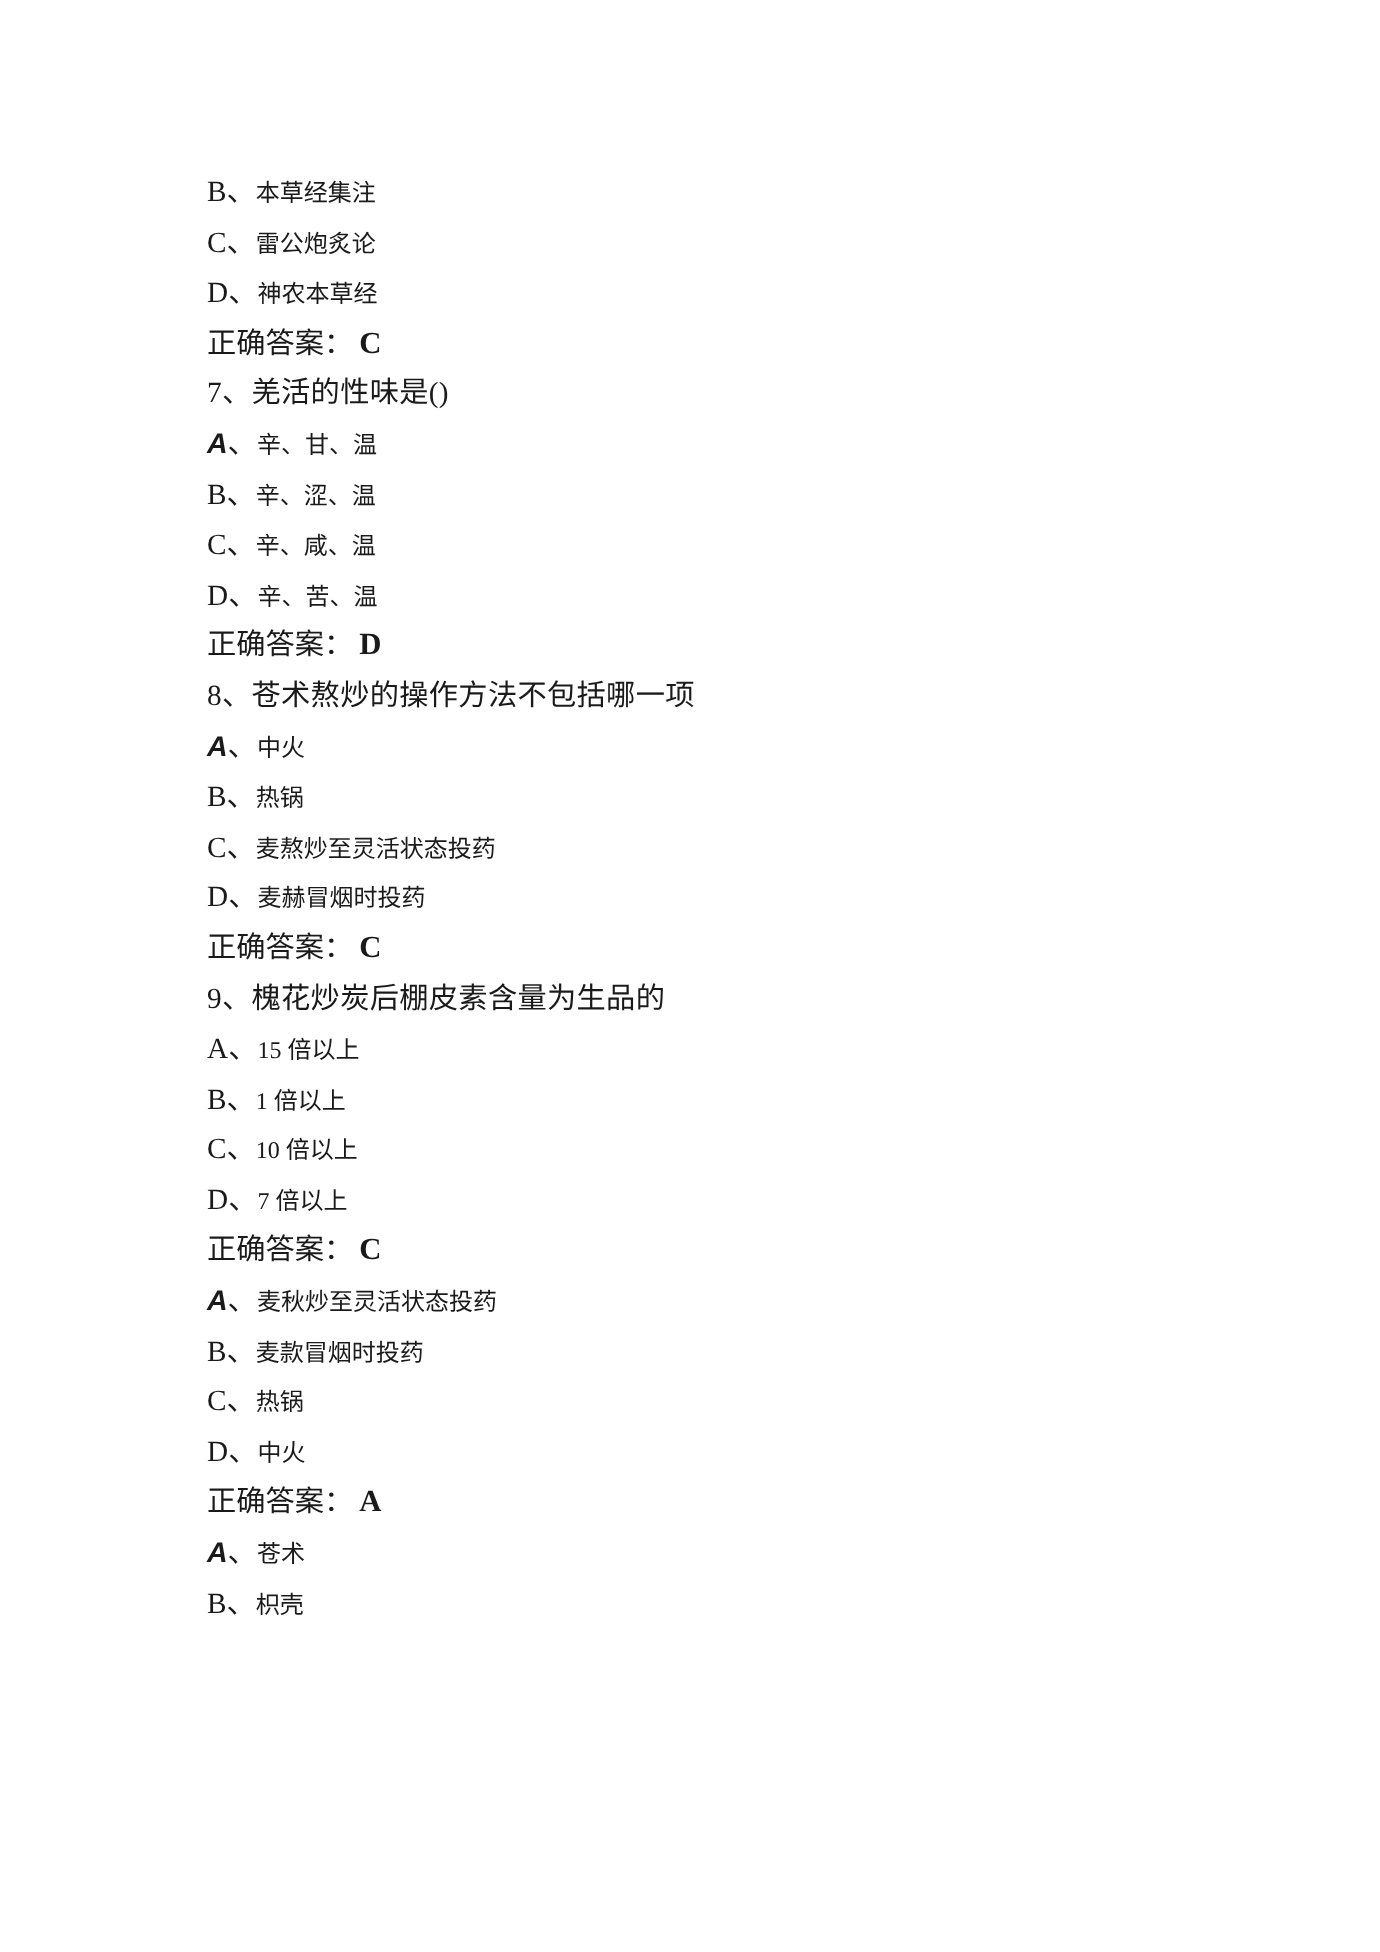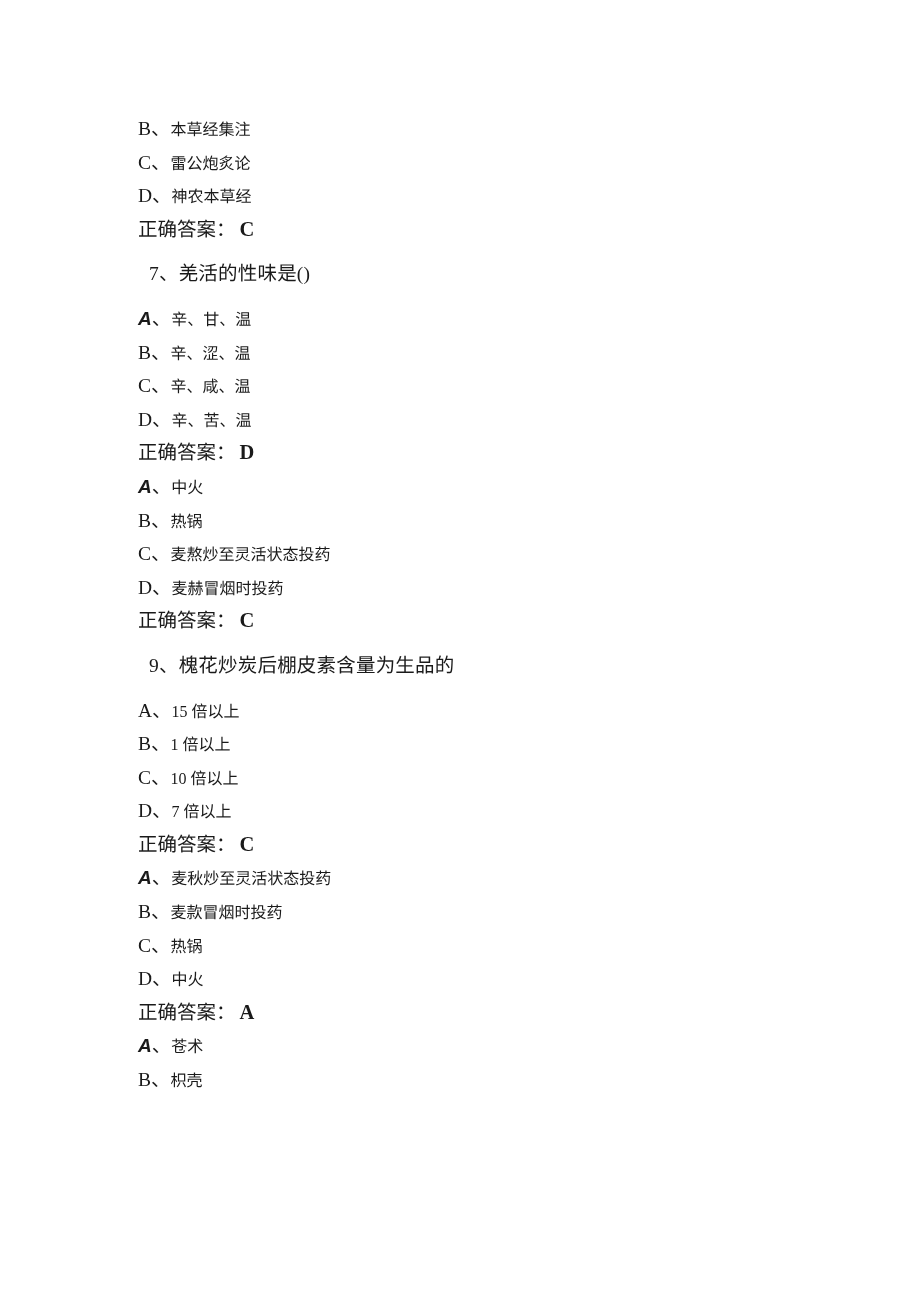--- a/index.html
+++ b/index.html
@@ -26,21 +26,21 @@
   }
 
   .doc-body {
     font-size: 19.5px;
     line-height: 33.6px;
   }
 
   
   .line {
     white-space: pre-wrap;
-    margin: 11px;
+    margin: 0;
     padding: 0;
     height: 33.6px;
     line-height: 33.6px;
     font-size: 19.5px;
     letter-spacing: 0.2px;
   }
 
   
   .q-stem {
     font-size: 19.5px;
@@ -142,20 +142,21 @@
             <span class="opt-marker">D</span>
             <span class="opt-marker">、</span>
             <span class="opt-text">辛、苦、温</span>
           </div>
           <div class="answer">
             <span class="answer-label">正确答案：</span>
             <span class="answer-value">D</span>
           </div>
         </div>
         <div class="block">
+          <div class="line q-stem">8、苍术熬炒的操作方法不包括哪一项</div>
           <div class="opt">
             <span class="opt-marker em">A</span>
             <span class="opt-marker">、</span>
             <span class="opt-text">中火</span>
           </div>
           <div class="opt">
             <span class="opt-marker">B</span>
             <span class="opt-marker">、</span>
             <span class="opt-text">热锅</span>
           </div>

